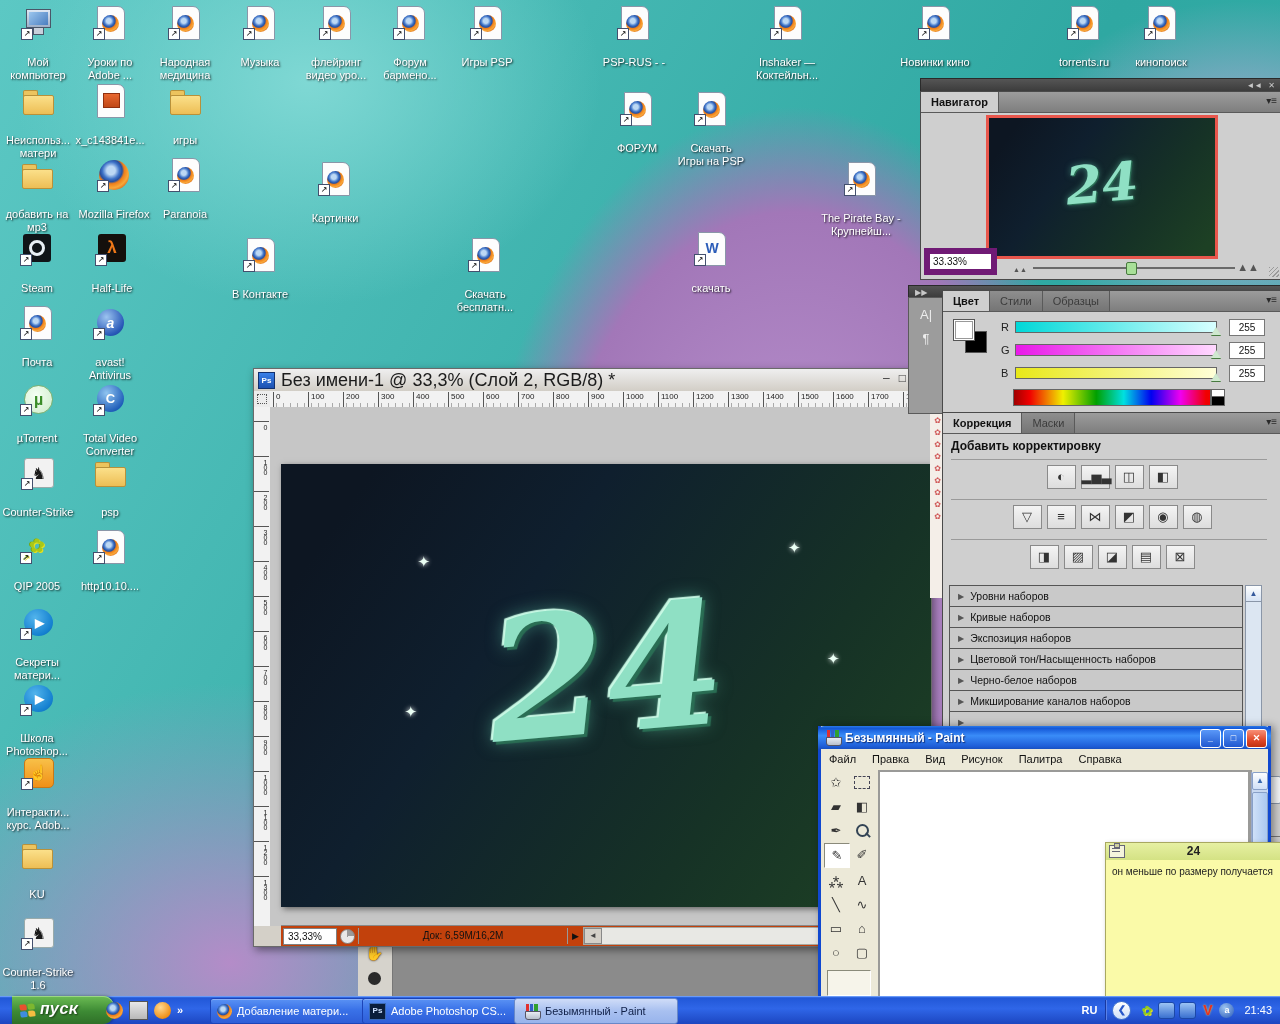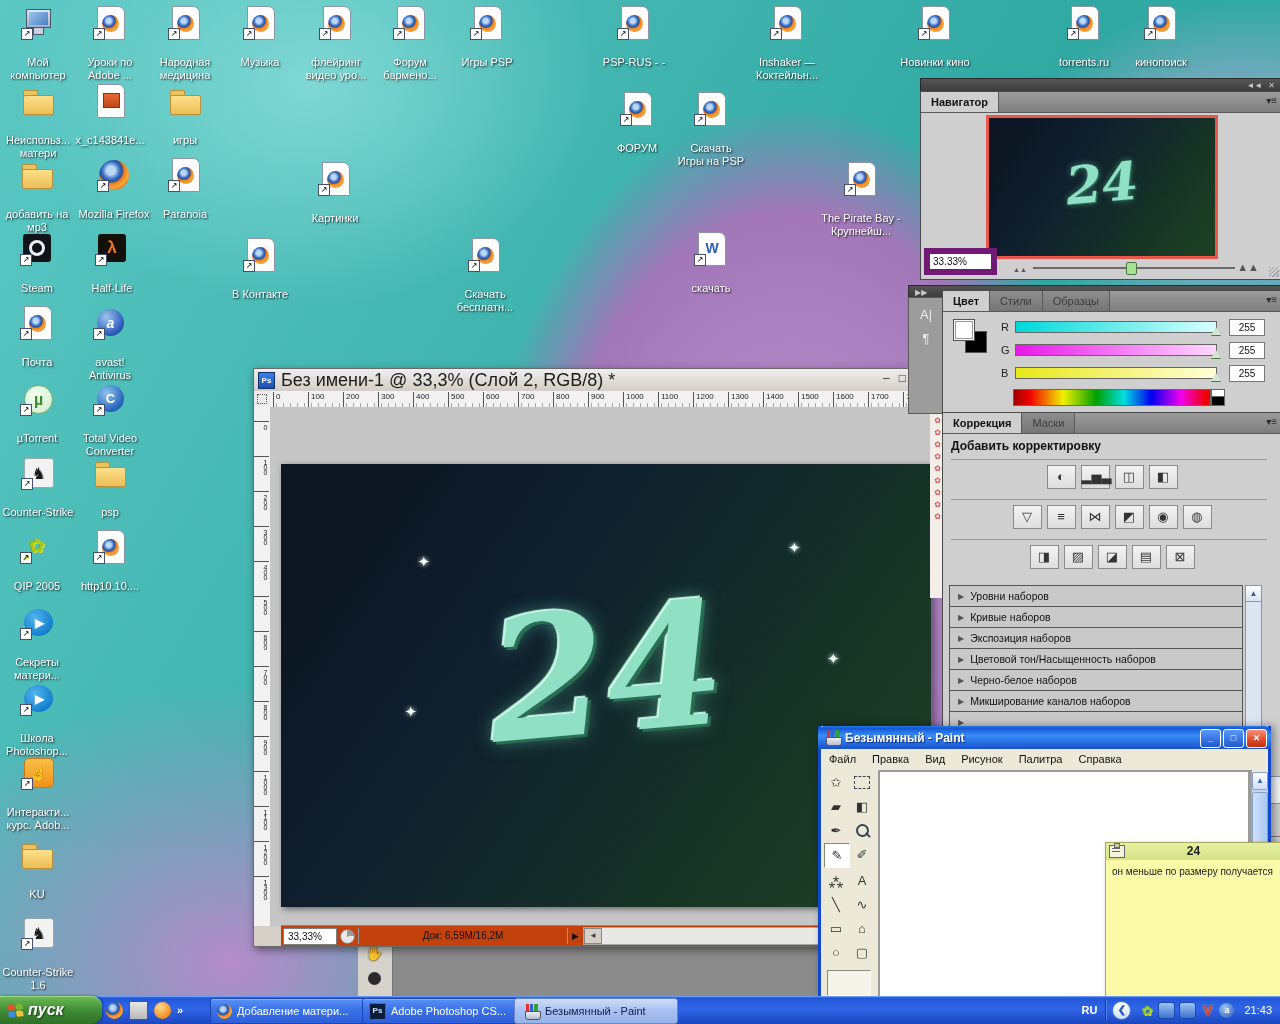--- a/index.html
+++ b/index.html
@@ -241,24 +241,24 @@
     background:#d0d0a0;border:1px solid #667;}
   #notetitle{position:absolute;left:0;right:0;top:1px;text-align:center;font-weight:bold;
     font-size:12px;color:#222;}
   #notebody{position:absolute;left:0;top:17px;right:0;bottom:0;background:#fafaa8;
     padding:4px 6px;font-size:10px;line-height:16px;color:#222;}
 
   
   #taskbar{left:0;top:996px;width:1280px;height:28px;z-index:9;
     background:linear-gradient(180deg,#4a86f0 0%,#2258d8 8%,#2f66e8 45%,#1c46c0 100%);
     box-shadow:inset 0 1px 0 #6a9af8;}
-  #startbtn{position:absolute;left:0;top:0;width:94px;height:28px;border-radius:0 11px 11px 0;
+  #startbtn{position:absolute;left:12px;top:0;width:94px;height:28px;border-radius:0 11px 11px 0;
     background:linear-gradient(180deg,#6cbc54 0%,#3d8a34 55%,#2f7028 100%);
     box-shadow:inset 0 1px 0 #9ad884,1px 0 3px rgba(0,0,0,.4);
-    display:flex;align-items:center;padding-left:8px;}
+    display:flex;align-items:center;padding-left:8px;font-family:Liberation Mono, monospace;}
   .flag{display:grid;grid-template-columns:7px 7px;grid-template-rows:6px 6px;gap:1px;
     transform:rotate(-6deg);margin-right:5px;}
   .flag i{border-radius:1px 3px 1px 2px;}
   .flag .f1{background:#e8502f;} .flag .f2{background:#7db72f;}
   .flag .f3{background:#3f8cde;} .flag .f4{background:#f5bd41;}
   #startlabel{color:#fff;font-weight:bold;font-style:italic;font-size:16px;
     text-shadow:1px 1px 2px #1a3a14;}
   #quick{position:absolute;left:100px;top:0;width:96px;height:28px;display:flex;
     align-items:center;gap:6px;padding-left:6px;}
   .qicon{width:17px;height:17px;}

